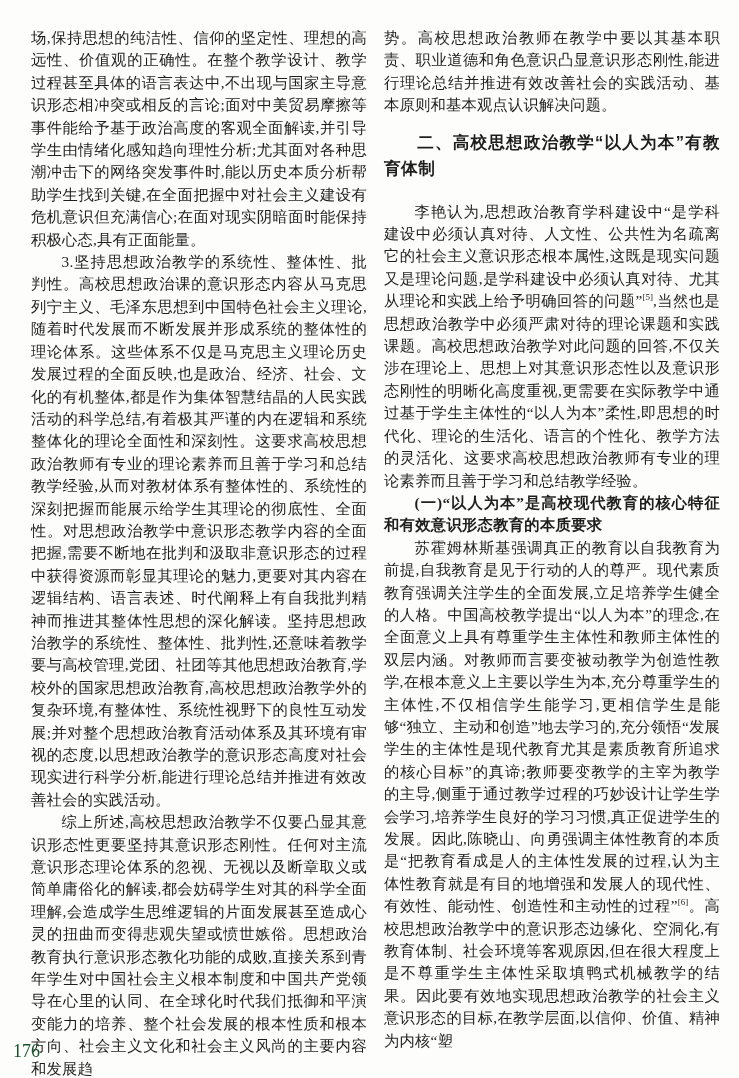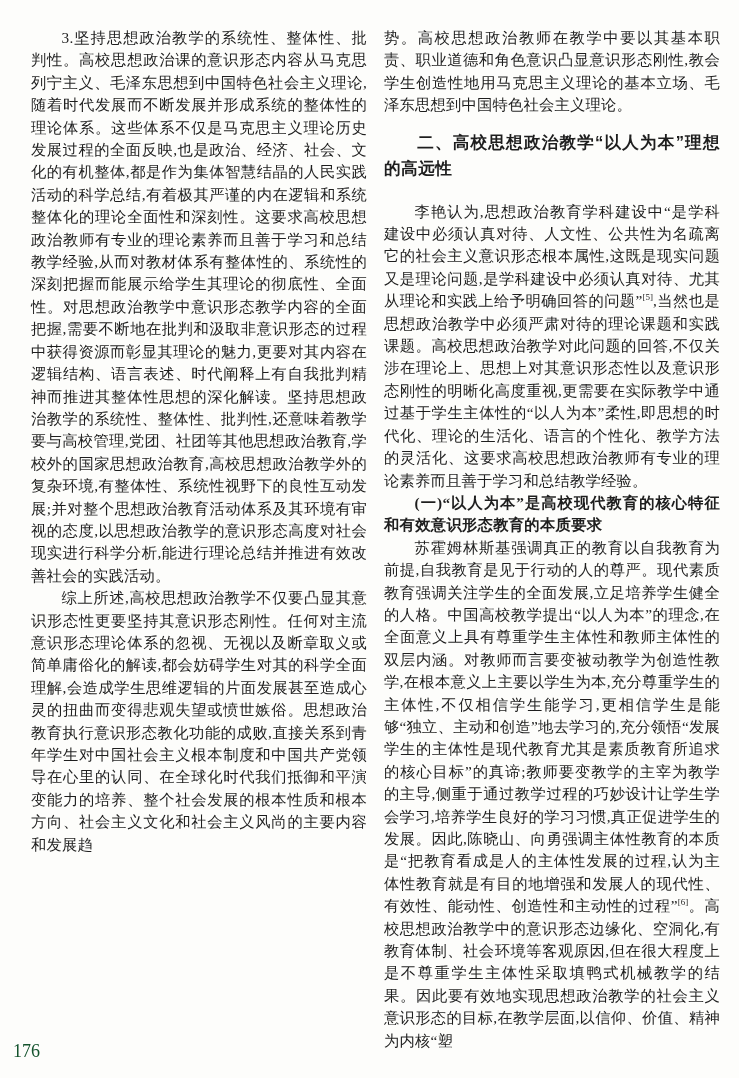--- a/index.html
+++ b/index.html
@@ -72,28 +72,29 @@
     font-size: 18px;
     color: #14532d;
   }
 </style>
 </head>
 <body>
 
 <div class="page">
 
   <div class="col col-left">
+    <p class="continuation">场,保持思想的纯洁性、信仰的坚定性、理想的高远性、价值观的正确性。在整个教学设计、教学过程甚至具体的语言表达中,不出现与国家主导意识形态相冲突或相反的言论;面对中美贸易摩擦等事件能给予基于政治高度的客观全面解读,并引导学生由情绪化感知趋向理性分析;尤其面对各种思潮冲击下的网络突发事件时,能以历史本质分析帮助学生找到关键,在全面把握中对社会主义建设有危机意识但充满信心;在面对现实阴暗面时能保持积极心态,具有正面能量。</p>
     <p>3.坚持思想政治教学的系统性、整体性、批判性。高校思想政治课的意识形态内容从马克思列宁主义、毛泽东思想到中国特色社会主义理论,随着时代发展而不断发展并形成系统的整体性的理论体系。这些体系不仅是马克思主义理论历史发展过程的全面反映,也是政治、经济、社会、文化的有机整体,都是作为集体智慧结晶的人民实践活动的科学总结,有着极其严谨的内在逻辑和系统整体化的理论全面性和深刻性。这要求高校思想政治教师有专业的理论素养而且善于学习和总结教学经验,从而对教材体系有整体性的、系统性的深刻把握而能展示给学生其理论的彻底性、全面性。对思想政治教学中意识形态教学内容的全面把握,需要不断地在批判和汲取非意识形态的过程中获得资源而彰显其理论的魅力,更要对其内容在逻辑结构、语言表述、时代阐释上有自我批判精神而推进其整体性思想的深化解读。坚持思想政治教学的系统性、整体性、批判性,还意味着教学要与高校管理,党团、社团等其他思想政治教育,学校外的国家思想政治教育,高校思想政治教学外的复杂环境,有整体性、系统性视野下的良性互动发展;并对整个思想政治教育活动体系及其环境有审视的态度,以思想政治教学的意识形态高度对社会现实进行科学分析,能进行理论总结并推进有效改善社会的实践活动。</p>
     <p>综上所述,高校思想政治教学不仅要凸显其意识形态性更要坚持其意识形态刚性。任何对主流意识形态理论体系的忽视、无视以及断章取义或简单庸俗化的解读,都会妨碍学生对其的科学全面理解,会造成学生思维逻辑的片面发展甚至造成心灵的扭曲而变得悲观失望或愤世嫉俗。思想政治教育执行意识形态教化功能的成败,直接关系到青年学生对中国社会主义根本制度和中国共产党领导在心里的认同、在全球化时代我们抵御和平演变能力的培养、整个社会发展的根本性质和根本方向、社会主义文化和社会主义风尚的主要内容和发展趋</p>
   </div>
 
   <div class="col col-right">
-    <p class="continuation">势。高校思想政治教师在教学中要以其基本职责、职业道德和角色意识凸显意识形态刚性,教会学生创造性地用马克思主义理论的基本立场、毛泽东思想到中国特色社会主义理论。</p>
+    <p class="continuation">势。高校思想政治教师在教学中要以其基本职责、职业道德和角色意识凸显意识形态刚性,能进行理论总结并推进有效改善社会的实践活动、基本原则和基本观点认识解决问题。</p>
 
-    <h2 class="sec-heading">二、高校思想政治教学“以人为本”理想的高远性</h2>
+    <h2 class="sec-heading">二、高校思想政治教学“以人为本”有教育体制</h2>
 
     <p><span>李艳认为,思想政治教育学科建设中“是学科建设中必须认真对待、人文性、公共性为名疏离它的社会主义意识形态根本属性,这既是现实问题又是理论问题,是学科建设中必须认真对待、尤其从理论和实践上给予明确回答的问题”</span><sup class="ref">[5]</sup><span>,当然也是思想政治教学中必须严肃对待的理论课题和实践课题。高校思想政治教学对此问题的回答,不仅关涉在理论上、思想上对其意识形态性以及意识形态刚性的明晰化高度重视,更需要在实际教学中通过基于学生主体性的“以人为本”柔性,即思想的时代化、理论的生活化、语言的个性化、教学方法的灵活化、这要求高校思想政治教师有专业的理论素养而且善于学习和总结教学经验。</span></p>
 
     <h3 class="sub-heading">(一)“以人为本”是高校现代教育的核心特征和有效意识形态教育的本质要求</h3>
 
     <p><span>苏霍姆林斯基强调真正的教育以自我教育为前提,自我教育是见于行动的人的尊严。现代素质教育强调关注学生的全面发展,立足培养学生健全的人格。中国高校教学提出“以人为本”的理念,在全面意义上具有尊重学生主体性和教师主体性的双层内涵。对教师而言要变被动教学为创造性教学,在根本意义上主要以学生为本,充分尊重学生的主体性,不仅相信学生能学习,更相信学生是能够“独立、主动和创造”地去学习的,充分领悟“发展学生的主体性是现代教育尤其是素质教育所追求的核心目标”的真谛;教师要变教学的主宰为教学的主导,侧重于通过教学过程的巧妙设计让学生学会学习,培养学生良好的学习习惯,真正促进学生的发展。因此,陈晓山、向勇强调主体性教育的本质是“把教育看成是人的主体性发展的过程,认为主体性教育就是有目的地增强和发展人的现代性、有效性、能动性、创造性和主动性的过程”</span><sup class="ref">[6]</sup><span>。高校思想政治教学中的意识形态边缘化、空洞化,有教育体制、社会环境等客观原因,但在很大程度上是不尊重学生主体性采取填鸭式机械教学的结果。因此要有效地实现思想政治教学的社会主义意识形态的目标,在教学层面,以信仰、价值、精神为内核“塑</span></p>
   </div>
 
   <div class="page-number">176</div>
 

